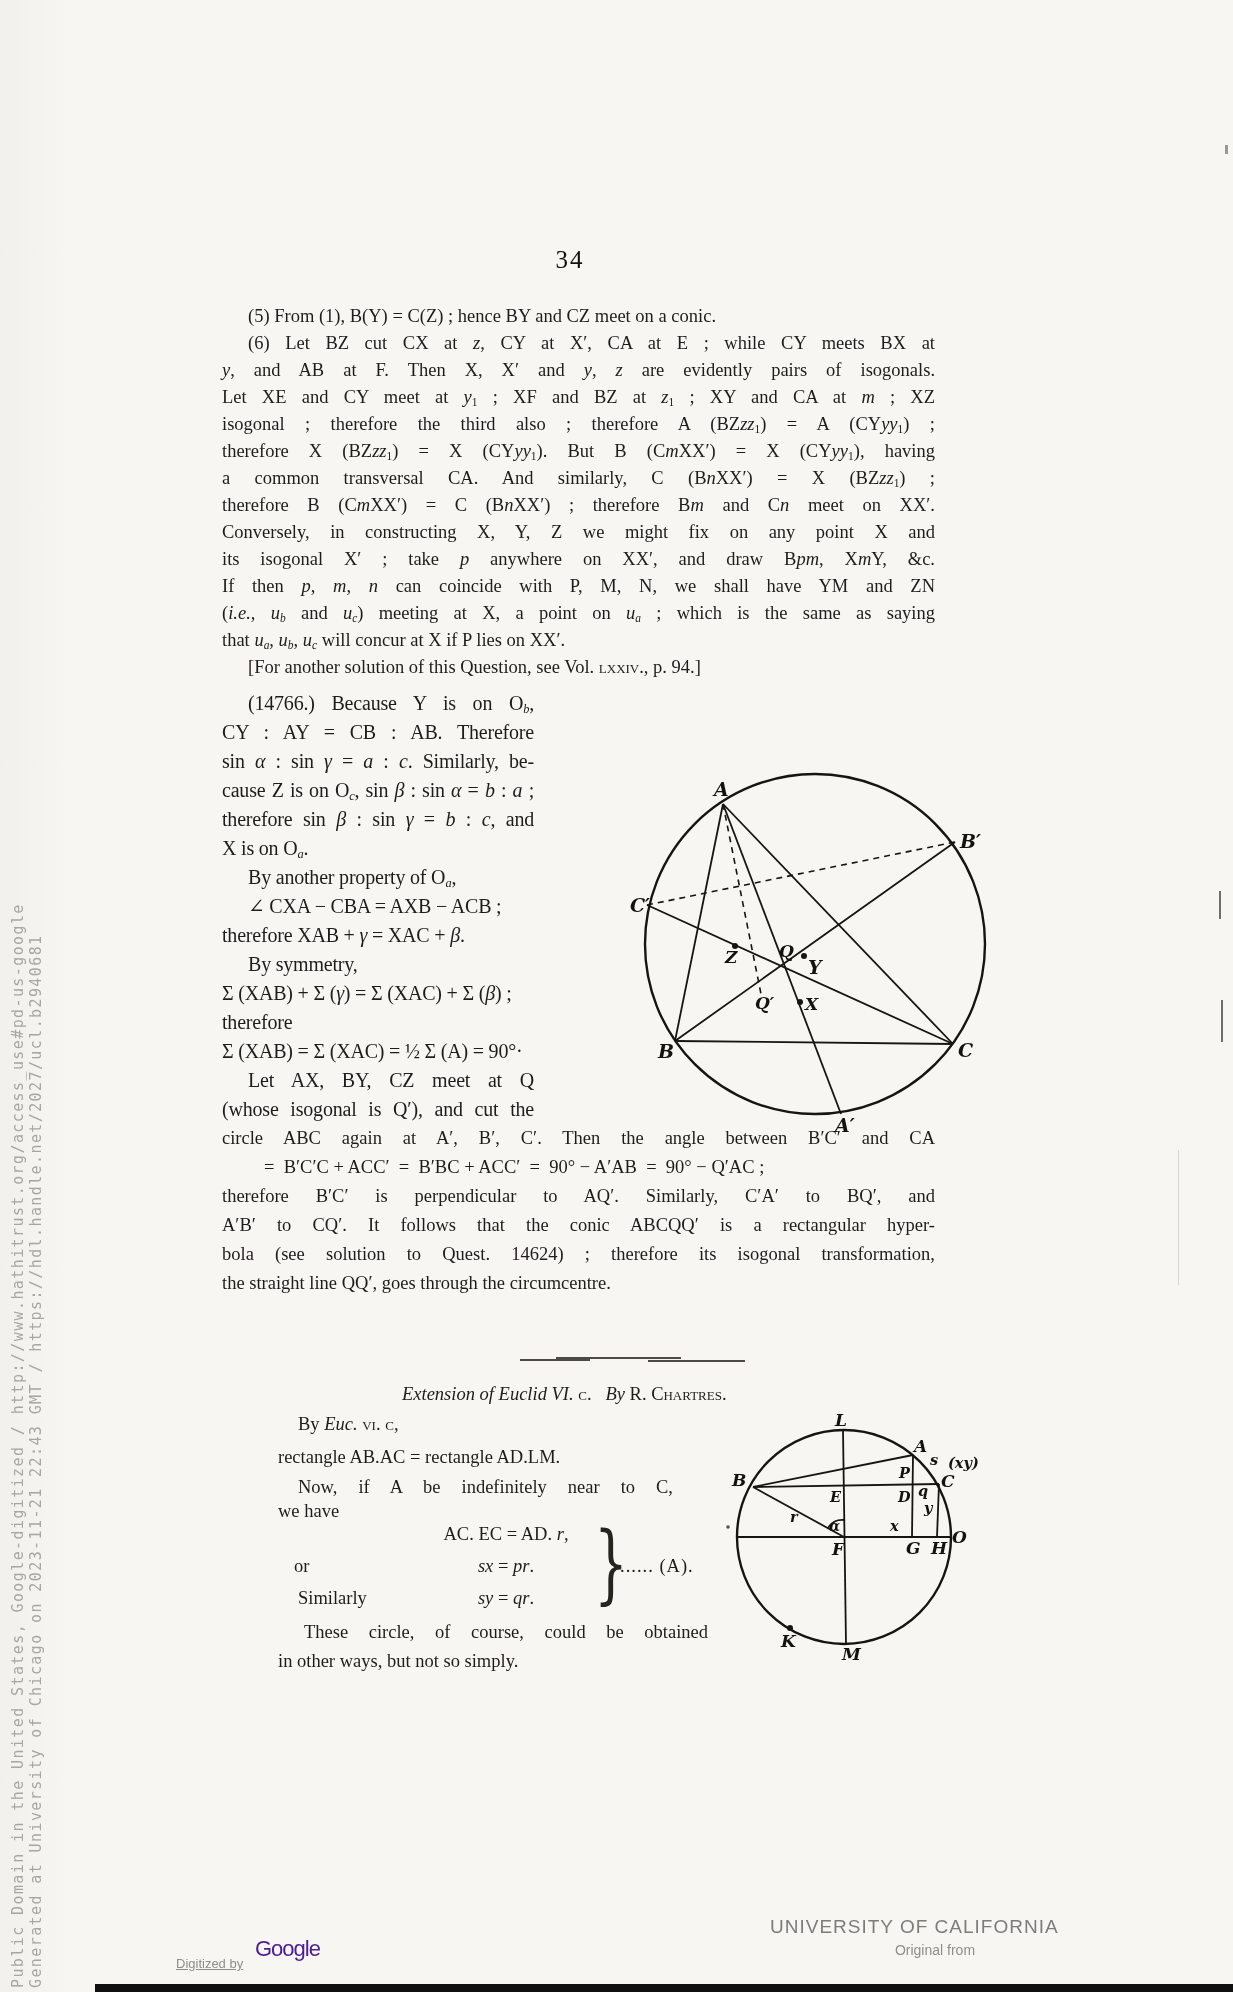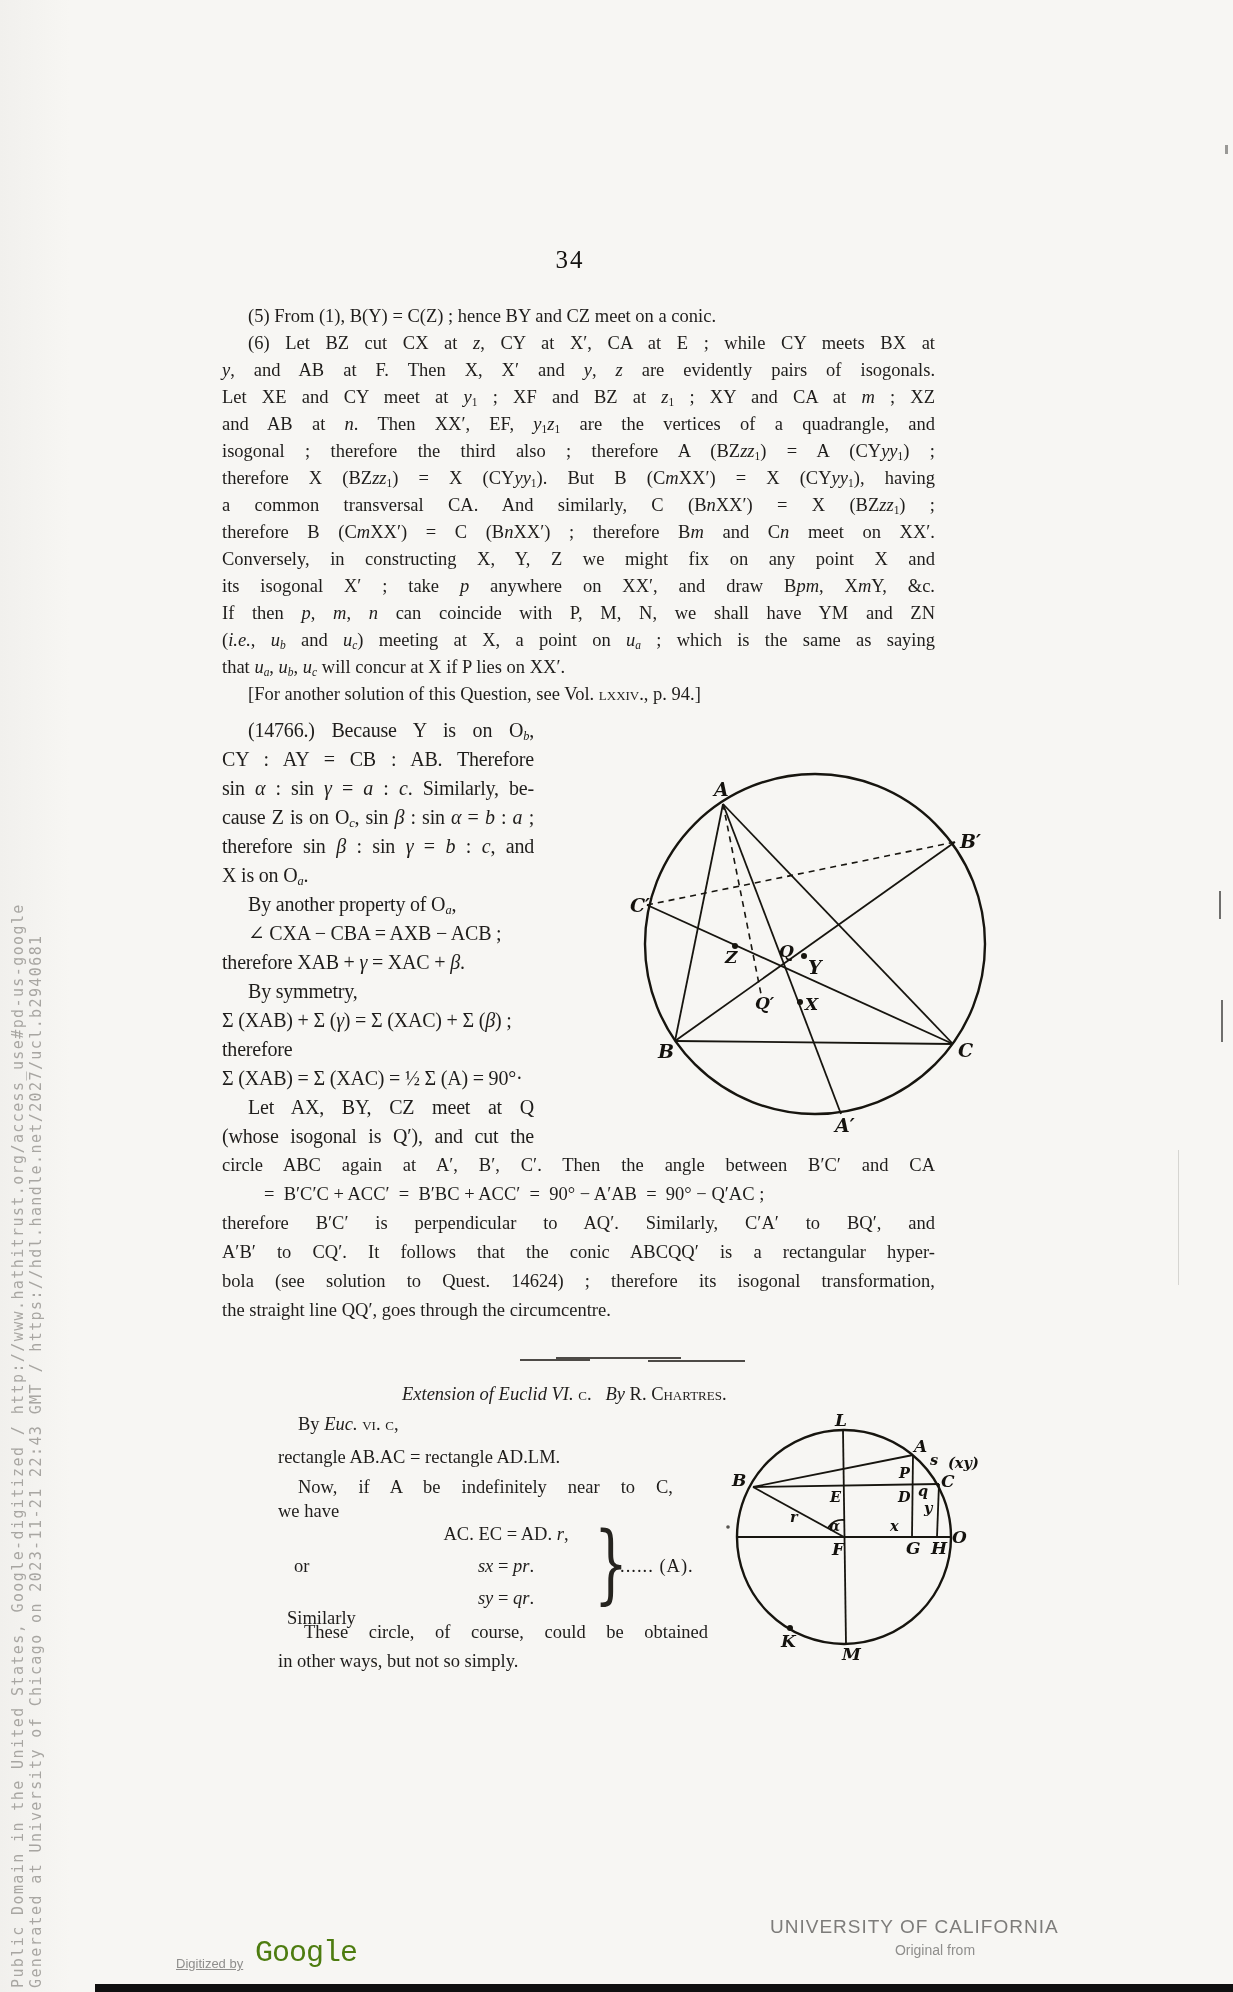--- a/index.html
+++ b/index.html
@@ -37,60 +37,59 @@
   .s2{font-size:18.5px;}
   .s2title{left:402px;top:1384px;}
   .s2byeuc{left:298px;top:1414px;}
   .s2rect{left:278px;top:1447px;}
   .s2now{left:278px;top:1477px;width:395px;text-align:justify;text-align-last:justify;text-indent:20px;}
   .s2wehave{left:278px;top:1501px;}
   .s2eq{width:240px;left:386px;text-align:center;}
   .s2eq1{top:1524px;}
   .s2or{left:286px;top:1556px;margin-left:8px;}
   .s2eq2{top:1556px;}
-  .s2sim{left:287px;top:1588px;margin-top:20px;}
+  .s2sim{left:298px;top:1588px;}
   .s2eq3{top:1588px;}
   .s2brace{left:594px;top:1520px;font-size:86px;line-height:86px;color:#26241f;transform:scaleX(0.62);transform-origin:left top;font-family:"DejaVu Serif",serif;}
   .s2ref{left:620px;top:1556px;letter-spacing:1px;}
   .s2close{left:278px;top:1618px;width:430px;line-height:29px;}
   
   svg{position:absolute;}
   .dln{stroke:#17150f;stroke-width:1.8;fill:none;}
   .dcirc{stroke:#17150f;stroke-width:2.4;fill:none;}
   .dash{stroke-dasharray:6 5;stroke-width:1.6;}
   .dot{fill:#17150f;}
   .lbl{font-family:"DejaVu Serif",serif;font-style:italic;font-weight:700;fill:#14120e;}
   .lbl19{font-size:19px;}
   .lbl17{font-size:17px;}
   .lbl14{font-size:14.5px;}
   
   .foot-sans{font-family:"Liberation Sans","DejaVu Sans",sans-serif;color:#8f8e8c;}
   .digitized{left:176px;top:1956px;font-size:13px;text-decoration:underline;}
-  .googlelogo{left:255px;top:1936px;font-family:Liberation Mono, monospace;font-size:30px;color:#4d7c0f;letter-spacing:-1px;}
+  .googlelogo{left:255px;top:1936px;font-family:Liberation Sans, sans-serif;font-size:22px;color:#4c1d95;letter-spacing:-1px;}
   .origfrom{left:770px;top:1942px;width:330px;text-align:center;font-size:14px;}
   .univ{left:770px;top:1916px;width:330px;text-align:left;font-size:19px;letter-spacing:1px;color:#7d7c7a;}
   .blackbar{left:95px;top:1984px;width:1138px;height:8px;background:#101010;}
   .edgemark{background:#6f6e6c;}
   .foldline{left:1178px;top:1150px;width:1px;height:135px;background:#d6d5d1;}
 </style>
 </head>
 <body>
 
 <div class="margin-note" style="left:27px;top:1988px;">Generated at University of Chicago on 2023-11-21 22:43 GMT  /  https://hdl.handle.net/2027/ucl.b2940681</div>
 <div class="margin-note" style="left:9px;top:1988px;">Public Domain in the United States, Google-digitized  /  http://www.hathitrust.org/access_use#pd-us-google</div>
 
 <div class="page-number">34</div>
 
 <div class="main-col">
   <div class="block1">
       <div class="ln ind">(5)  From (1),  B(Y) = C(Z) ;  hence BY and CZ meet on a conic.</div>
       <div class="ln j ind">(6)  Let BZ cut CX at <i>z</i>, CY at X′, CA at E ;  while CY meets BX at</div>
       <div class="ln j"><i>y</i>, and AB at F.  Then X, X′ and <i>y</i>, <i>z</i> are evidently pairs of isogonals.</div>
       <div class="ln j">Let XE and CY meet at <i>y</i><sub>1</sub> ;  XF and BZ at <i>z</i><sub>1</sub> ;  XY and CA at <i>m</i> ;  XZ</div>
-      <div class="ln j">and AB at <i>n</i>.  Then XX′, EF, <i>y</i><sub>1</sub><i>z</i><sub>1</sub> are the vertices of a quadrangle, and</div>
       <div class="ln j">isogonal ;  therefore the third also ;  therefore  A (BZ<i>zz</i><sub>1</sub>) = A (CY<i>yy</i><sub>1</sub>) ;</div>
       <div class="ln j">therefore  X (BZ<i>zz</i><sub>1</sub>) = X (CY<i>yy</i><sub>1</sub>).  But  B (C<i>m</i>XX′) = X (CY<i>yy</i><sub>1</sub>), having</div>
       <div class="ln j">a common transversal CA.  And similarly,  C (B<i>n</i>XX′) = X (BZ<i>zz</i><sub>1</sub>) ;</div>
       <div class="ln j">therefore  B (C<i>m</i>XX′) = C (B<i>n</i>XX′) ;  therefore B<i>m</i> and C<i>n</i> meet on XX′.</div>
       <div class="ln j">Conversely, in constructing X, Y, Z we might fix on any point X and</div>
       <div class="ln j">its isogonal X′ ;  take <i>p</i> anywhere on XX′, and draw B<i>pm</i>, X<i>m</i>Y, &amp;c.</div>
       <div class="ln j">If then <i>p</i>, <i>m</i>, <i>n</i> can coincide with P, M, N,  we shall have YM and ZN</div>
       <div class="ln j">(<i>i.e.</i>, <i>u<sub>b</sub></i> and <i>u<sub>c</sub></i>) meeting at X, a point on <i>u<sub>a</sub></i> ;  which is the same as saying</div>
       <div class="ln">that <i>u<sub>a</sub></i>, <i>u<sub>b</sub></i>, <i>u<sub>c</sub></i> will concur at X if P lies on XX′.</div>
       <div class="ln ind">[For another solution of this Question, see Vol. <span class="sc">lxxiv</span>., p. 94.]</div>

